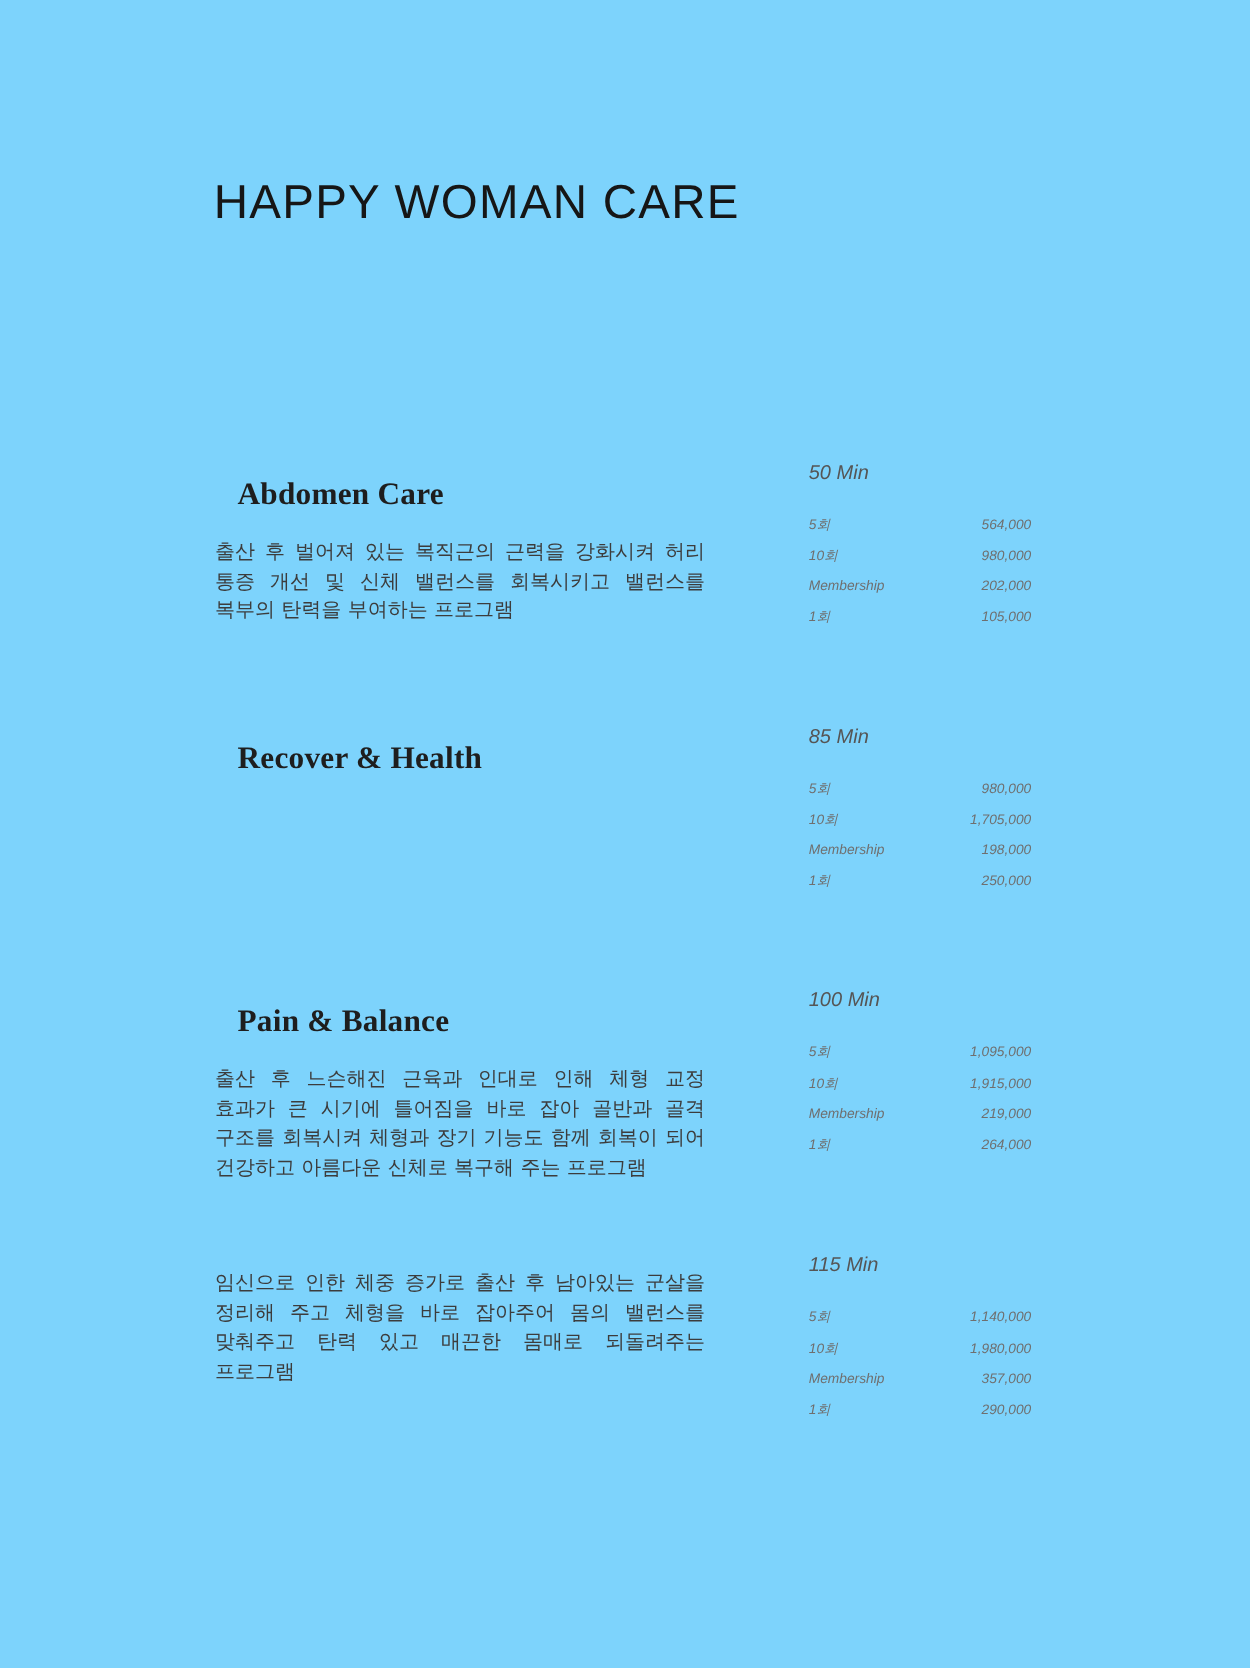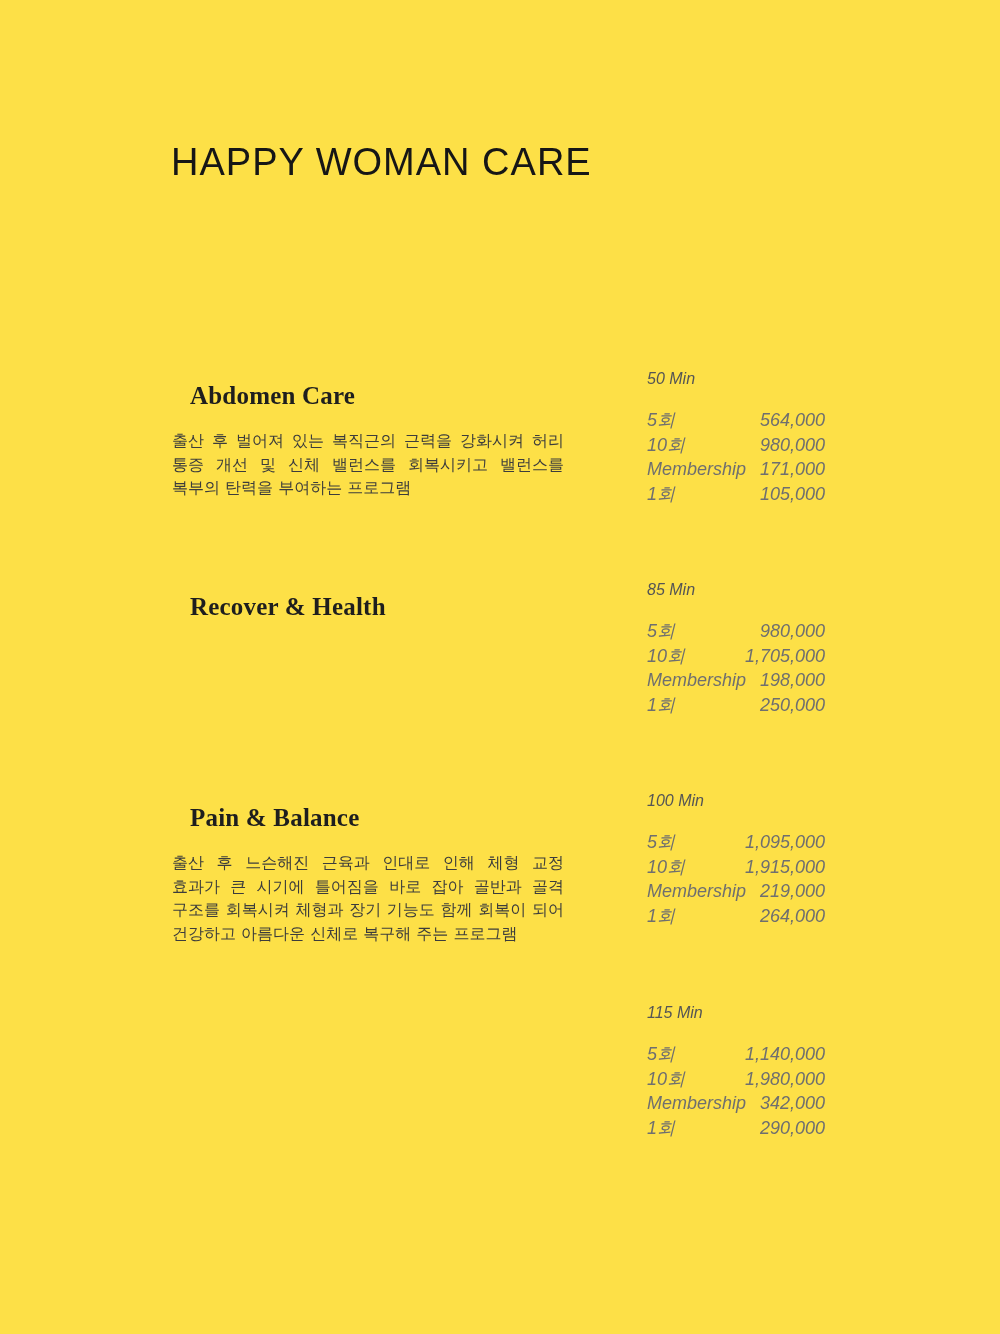--- a/index.html
+++ b/index.html
@@ -4,21 +4,21 @@
 <style>
   html, body {
     margin: 0;
     padding: 0;
     background: #ffffff;
   }
   .page {
     position: relative;
     width: 1000px;
     height: 1334px;
-    background: #fde047;
+    background: #7dd3fc;
     overflow: hidden;
     font-family: "DejaVu Sans", sans-serif;
   }
   .page-title {
     position: absolute;
     left: 171px;
     top: 141px;
     margin: 0;
     font-family: "Liberation Sans", sans-serif;
     font-weight: 500;
@@ -77,21 +77,21 @@
     white-space: nowrap;
   }
   .price-rows {
     margin-top: 17px;
   }
   .price-row {
     display: flex;
     justify-content: space-between;
     font-family: "Liberation Sans", sans-serif;
     font-style: italic;
-    font-size: 18px;
+    font-size: 11px;
     line-height: 24.5px;
     color: #6f6f6f;
   }
   .price-label { text-align: left; }
   .price-value { text-align: right; }
 </style>
 </head>
 <body>
 
 <div class="page">
@@ -109,21 +109,21 @@
         <div class="price-row">
           <span class="price-label">5회</span>
           <span class="price-value">564,000</span>
         </div>
         <div class="price-row">
           <span class="price-label">10회</span>
           <span class="price-value">980,000</span>
         </div>
         <div class="price-row">
           <span class="price-label">Membership</span>
-          <span class="price-value">171,000</span>
+          <span class="price-value">202,000</span>
         </div>
         <div class="price-row">
           <span class="price-label">1회</span>
           <span class="price-value">105,000</span>
         </div>
       </div>
     </div>
   </section>
 
   <section class="service s1">
@@ -176,35 +176,36 @@
         <div class="price-row">
           <span class="price-label">1회</span>
           <span class="price-value">264,000</span>
         </div>
       </div>
     </div>
   </section>
 
   <section class="service s3">
     <div class="service-left">
+      <p class="service-description">임신으로 인한 체중 증가로 출산 후 남아있는 군살을 정리해 주고 체형을 바로 잡아주어 몸의 밸런스를 맞춰주고 탄력 있고 매끈한 몸매로 되돌려주는 프로그램</p>
     </div>
     <div class="service-right">
       <div class="service-duration">115 Min</div>
       <div class="price-rows">
         <div class="price-row">
           <span class="price-label">5회</span>
           <span class="price-value">1,140,000</span>
         </div>
         <div class="price-row">
           <span class="price-label">10회</span>
           <span class="price-value">1,980,000</span>
         </div>
         <div class="price-row">
           <span class="price-label">Membership</span>
-          <span class="price-value">342,000</span>
+          <span class="price-value">357,000</span>
         </div>
         <div class="price-row">
           <span class="price-label">1회</span>
           <span class="price-value">290,000</span>
         </div>
       </div>
     </div>
   </section>
 
 </div>

